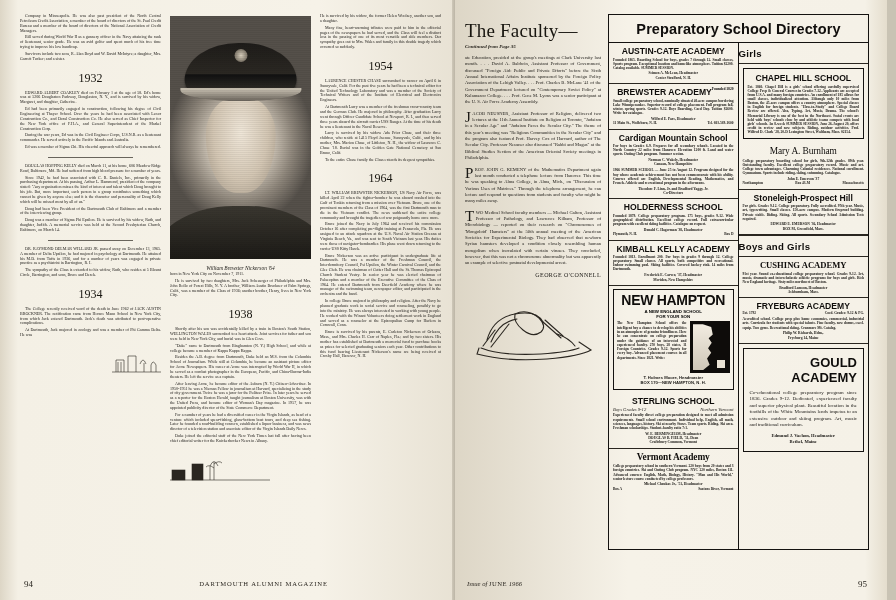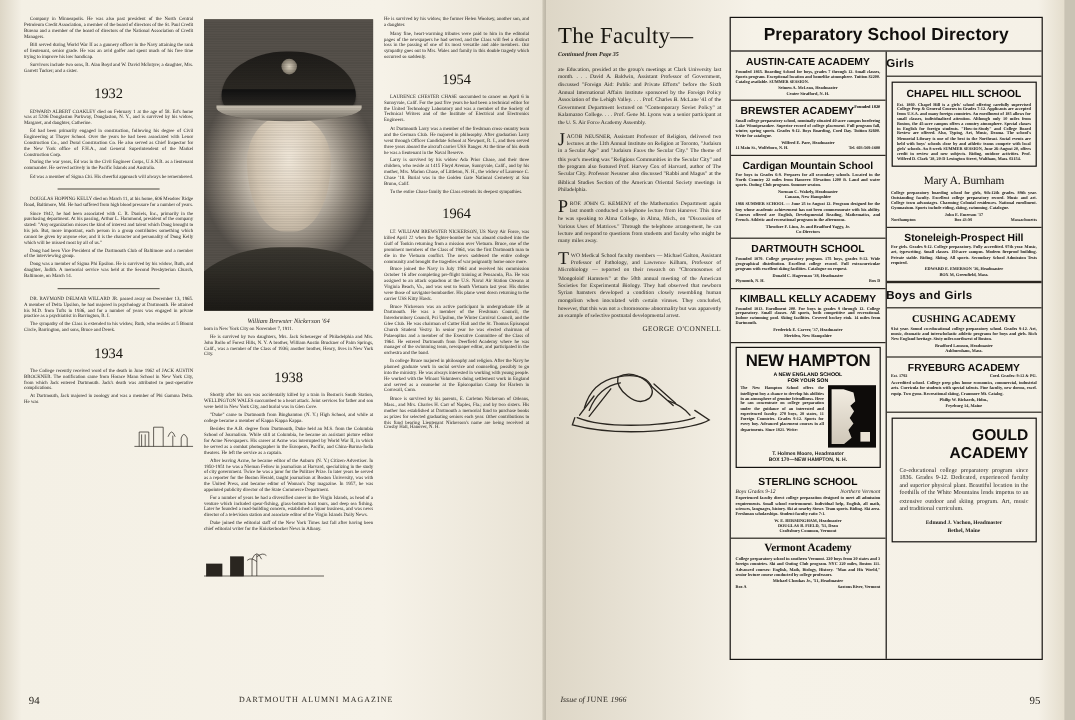--- a/index.html
+++ b/index.html
@@ -330,21 +330,21 @@
                 <div class="ad-name n12">Cardigan Mountain School</div>
                 <div class="ad-copy">For boys in Grades 6-9. Prepares for all secondary schools. Located in the North Country 22 miles from Hanover. Elevation 1200 ft. Land and water sports. Outing Club program. Summer session.</div>
                 <div class="ad-foot" style="white-space:pre-line">Norman C. Wakely, Headmaster
 Canaan, New Hampshire</div>
                 <div class="ad-copy">1966 SUMMER SCHOOL — June 25 to August 12. Program designed for the boy whose academic achievement has not been commensurate with his ability. Courses offered are English, Developmental Reading, Mathematics, and French. Athletic and recreational program in the afternoons.</div>
                 <div class="ad-foot" style="white-space:pre-line">Theodore F. Linn, Jr. and Bradford Yaggy, Jr.
 Co-Directors</div>
               </div>
 
               <div class="ad">
-                <div class="ad-name n12">DARTMOUTH SCHOOL</div>
+                <div class="ad-name n12">HOLDERNESS SCHOOL</div>
                 <div class="ad-copy">Founded 1879. College preparatory program. 175 boys, grades 9-12. Wide geographical distribution. Excellent college record. Full extracurricular program with excellent skiing facilities. Catalogue on request.</div>
                 <div class="ad-foot">Donald C. Hagerman '38, Headmaster</div>
                 <div class="ad-side">
                   <span>Plymouth, N. H.</span>
                   <span>Box D</span>
                 </div>
               </div>
 
               <div class="ad">
                 <div class="ad-name n12">KIMBALL KELLY ACADEMY</div>

